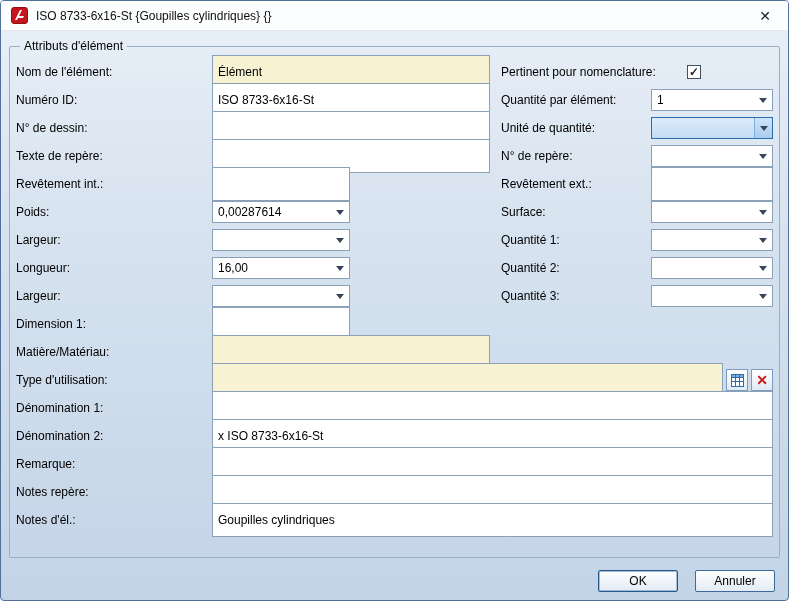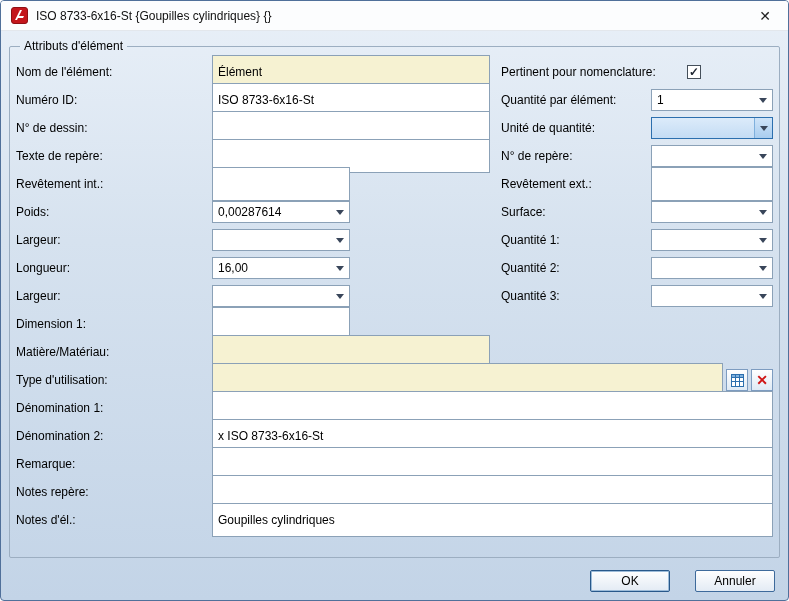--- a/index.html
+++ b/index.html
@@ -80,21 +80,21 @@
 
   
   .icon-btn {
     width: 22px; height: 22px; flex: 0 0 22px; margin-left: 3px;
     border: 1px solid #7d9cc0; background: linear-gradient(180deg, #ffffff, #dfeaf5);
     display: flex; align-items: center; justify-content: center;
   }
   .red-x { color: #cf1515; font-weight: bold; font-size: 14px; line-height: 14px; }
 
   
-  .footer { position: absolute; bottom: 8px; right: 13px; display: flex; gap: 25px; }
+  .footer { position: absolute; bottom: 8px; right: 13px; display: flex; gap: 17px; }
   .btn {
     width: 80px; height: 22px;
     border: 1px solid #3e6a9b; border-radius: 2px;
     background: linear-gradient(180deg, #fefefe, #e3ebf4);
     font: inherit; font-size: 12px; color: #000;
   }
   .btn.default { border-color: #28588a; box-shadow: 0 0 0 1px #9dbcd9 inset; }
 </style>
 </head>
 <body>

